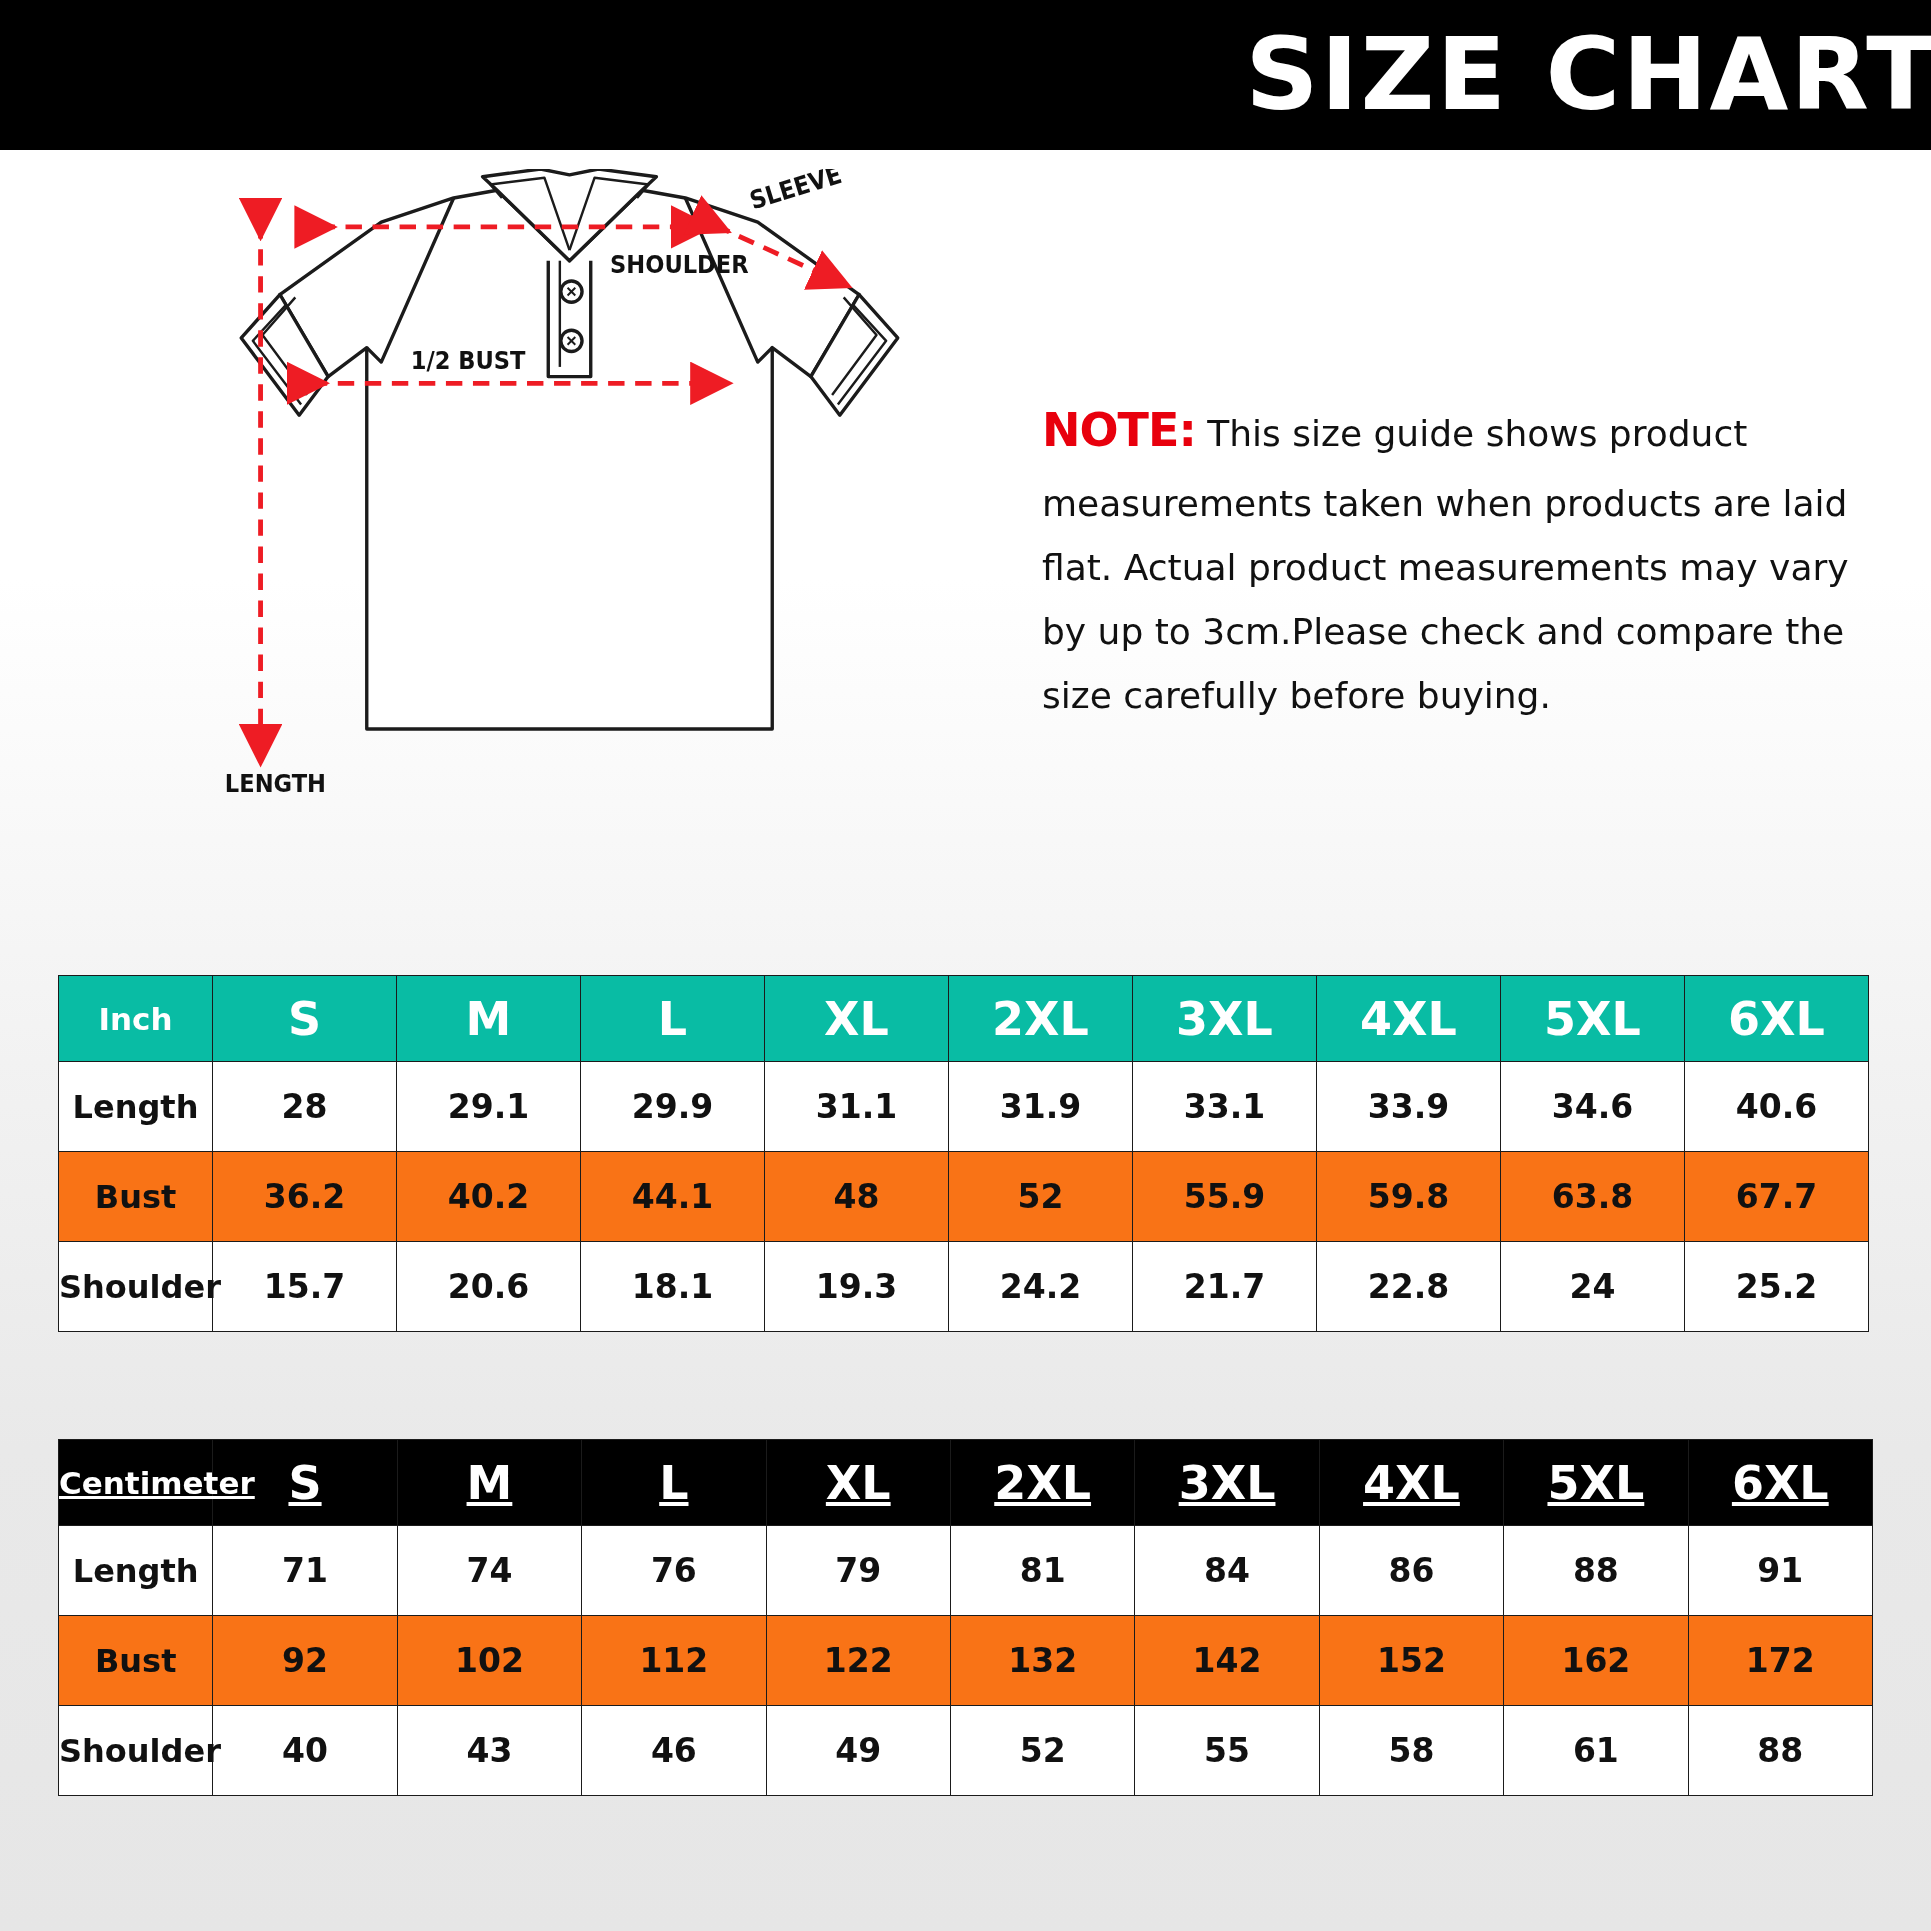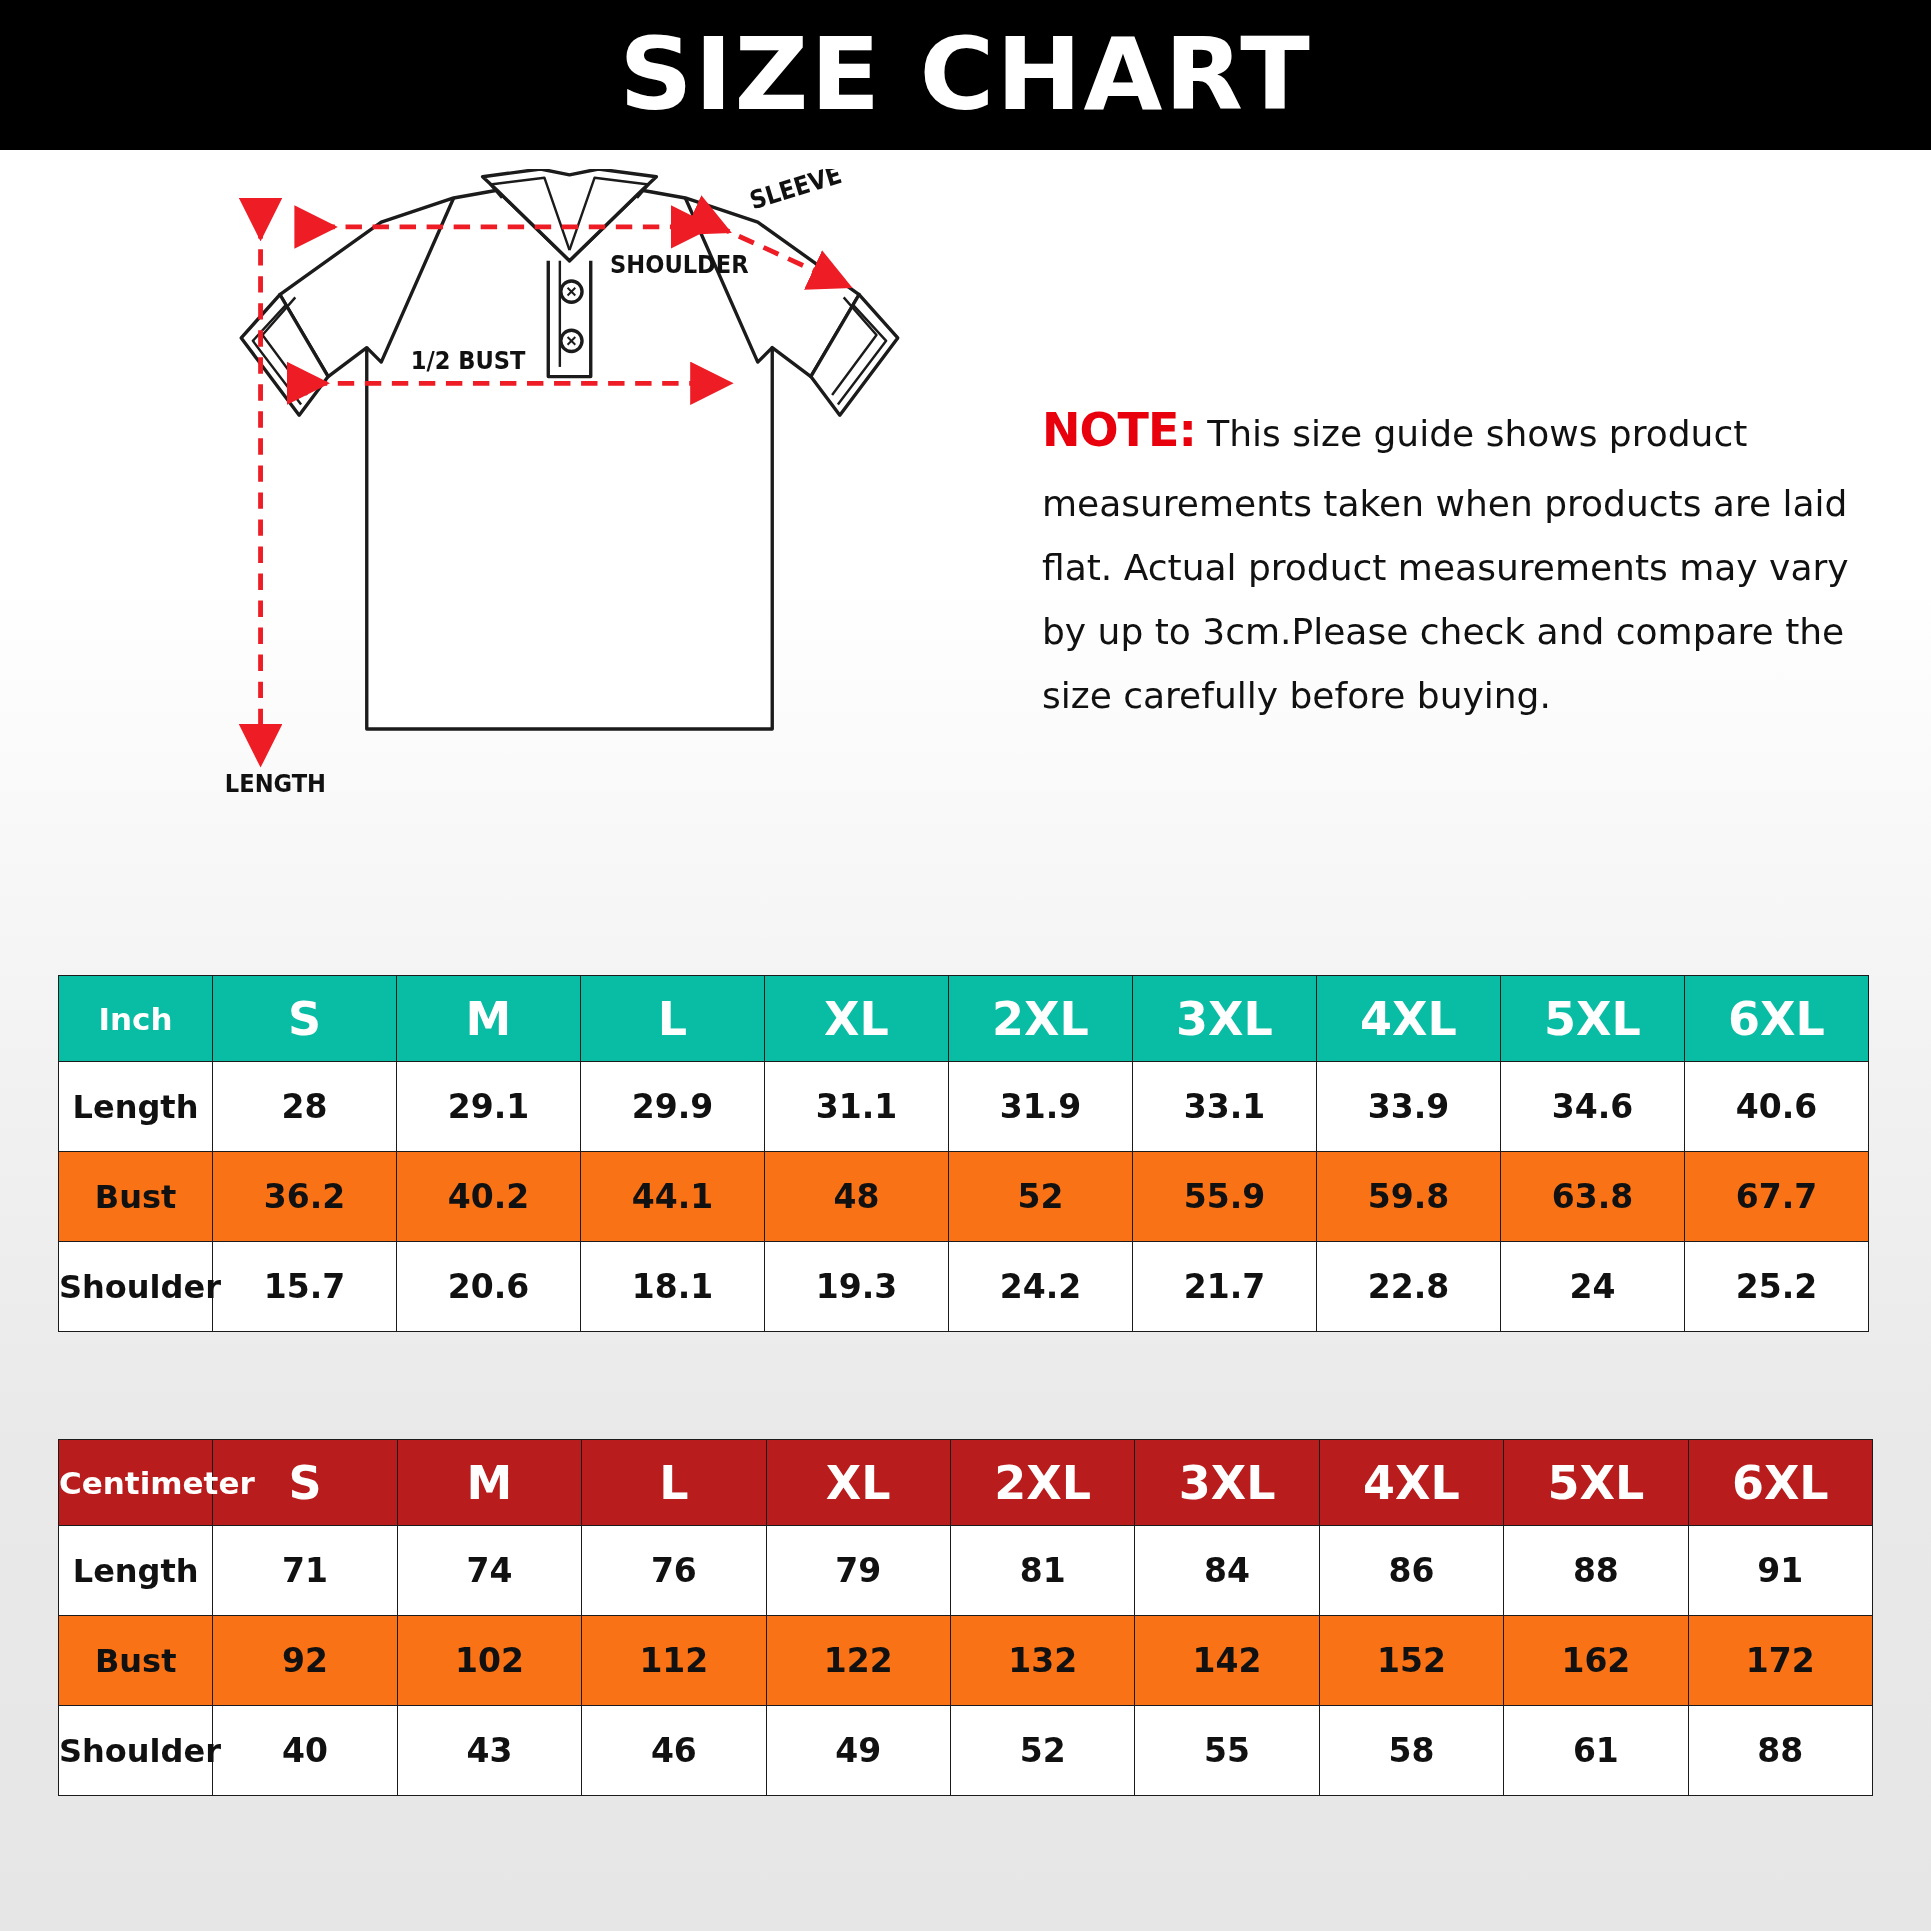--- a/index.html
+++ b/index.html
@@ -24,21 +24,21 @@
 
   
   .titlebar {
     position: absolute;
     left: 0; top: 0;
     width: 1931px;
     height: 150px;
     background: #000000;
     display: flex;
     align-items: center;
-    justify-content: center;
+    justify-content: flex-end;
   }
   .titlebar .title {
     color: #ffffff;
     font-family: "DejaVu Sans", sans-serif;
     font-weight: bold;
     font-size: 100px;
     letter-spacing: 1.9px;
     line-height: 1;
     transform: scaleX(1.02);
   }
@@ -110,21 +110,21 @@
     font-weight: bold;
     background: #ffffff;
   }
   table.sizetable tbody tr.alt td {
     background: #f97316;
   }
 
   #table-inch { left: 58px; top: 975px; width: 1479px; }
   #table-inch thead th { background: #09bca4; }
   #table-cm { left: 58px; top: 1439px; width: 1815px; }
-  #table-cm thead th { background: #b91c1c; }
+  #table-cm thead th { background: #000000; text-decoration: underline; }
 
   .col-unit { width: 154px; }
   .col-size { width: 184px; }
 
   
   .dlabel {
     font-family: "DejaVu Sans Condensed", "DejaVu Sans", sans-serif;
     font-weight: bold;
     fill: #111111;
   }

